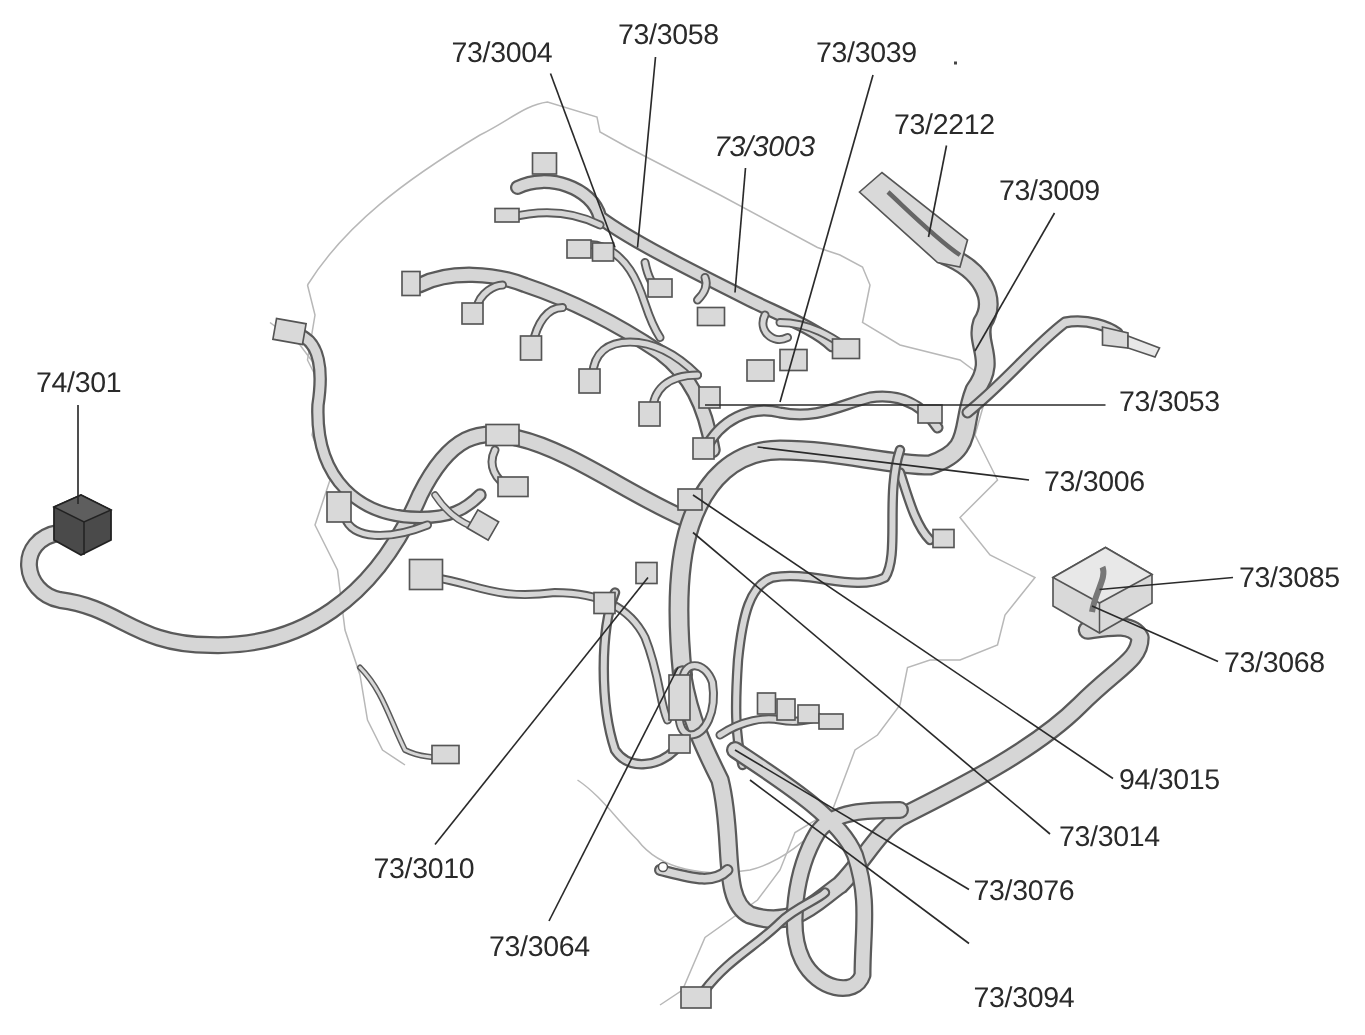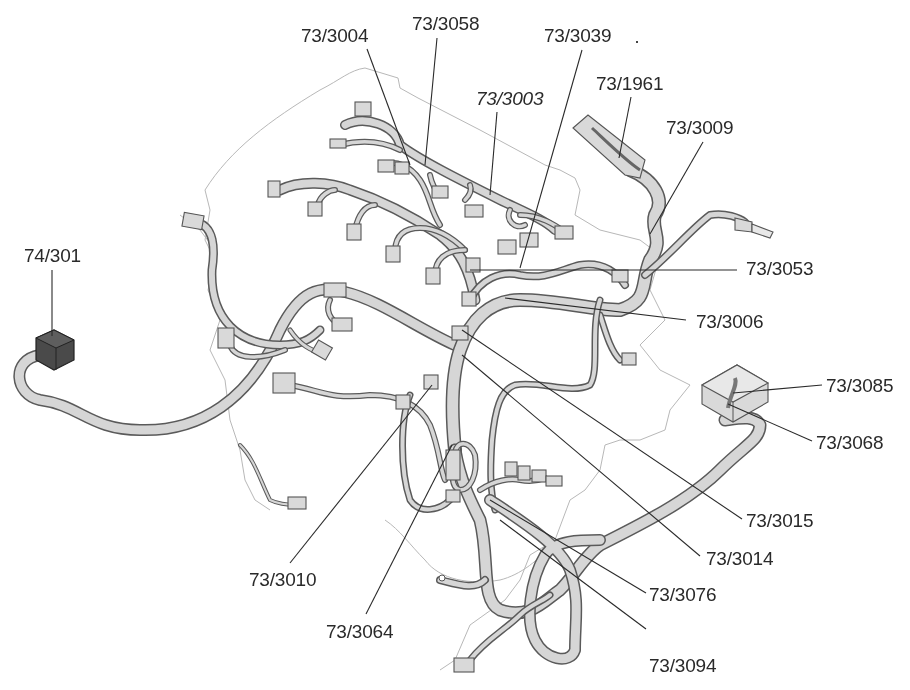--- a/index.html
+++ b/index.html
@@ -187,27 +187,27 @@
       <line class="leader" x1="290" y1="563" x2="432" y2="385"></line>
       <line class="leader" x1="366" y1="614" x2="452" y2="445"></line>
     </g>
   </svg>
 
   <div class="callout" style="left:24px;top:246px;">74/301</div>
   <div class="callout" style="left:301px;top:26px;text-align:right;">73/3004</div>
   <div class="callout" style="left:412px;top:14px;">73/3058</div>
   <div class="callout" style="left:544px;top:26px;">73/3039</div>
   <div class="callout" style="left:476px;top:89px;font-style:italic;">73/3003</div>
-  <div class="callout" style="left:596px;top:74px;">73/1961</div>
+  <div class="callout" style="left:596px;top:74px;">73/2212</div>
   <div class="callout" style="left:666px;top:118px;">73/3009</div>
   <div class="callout" style="left:746px;top:259px;">73/3053</div>
   <div class="callout" style="left:696px;top:312px;">73/3006</div>
   <div class="callout" style="left:826px;top:376px;">73/3085</div>
   <div class="callout" style="left:816px;top:433px;">73/3068</div>
-  <div class="callout" style="left:746px;top:511px;">73/3015</div>
+  <div class="callout" style="left:746px;top:511px;">94/3015</div>
   <div class="callout" style="left:706px;top:549px;">73/3014</div>
   <div class="callout" style="left:649px;top:585px;">73/3076</div>
   <div class="callout" style="left:649px;top:656px;">73/3094</div>
   <div class="callout" style="left:249px;top:570px;">73/3010</div>
   <div class="callout" style="left:326px;top:622px;">73/3064</div>
 
   <div style="position:absolute;left:636px;top:41px;width:2px;height:2px;background:#444;"></div>
 </div>
 
 </body></html>

